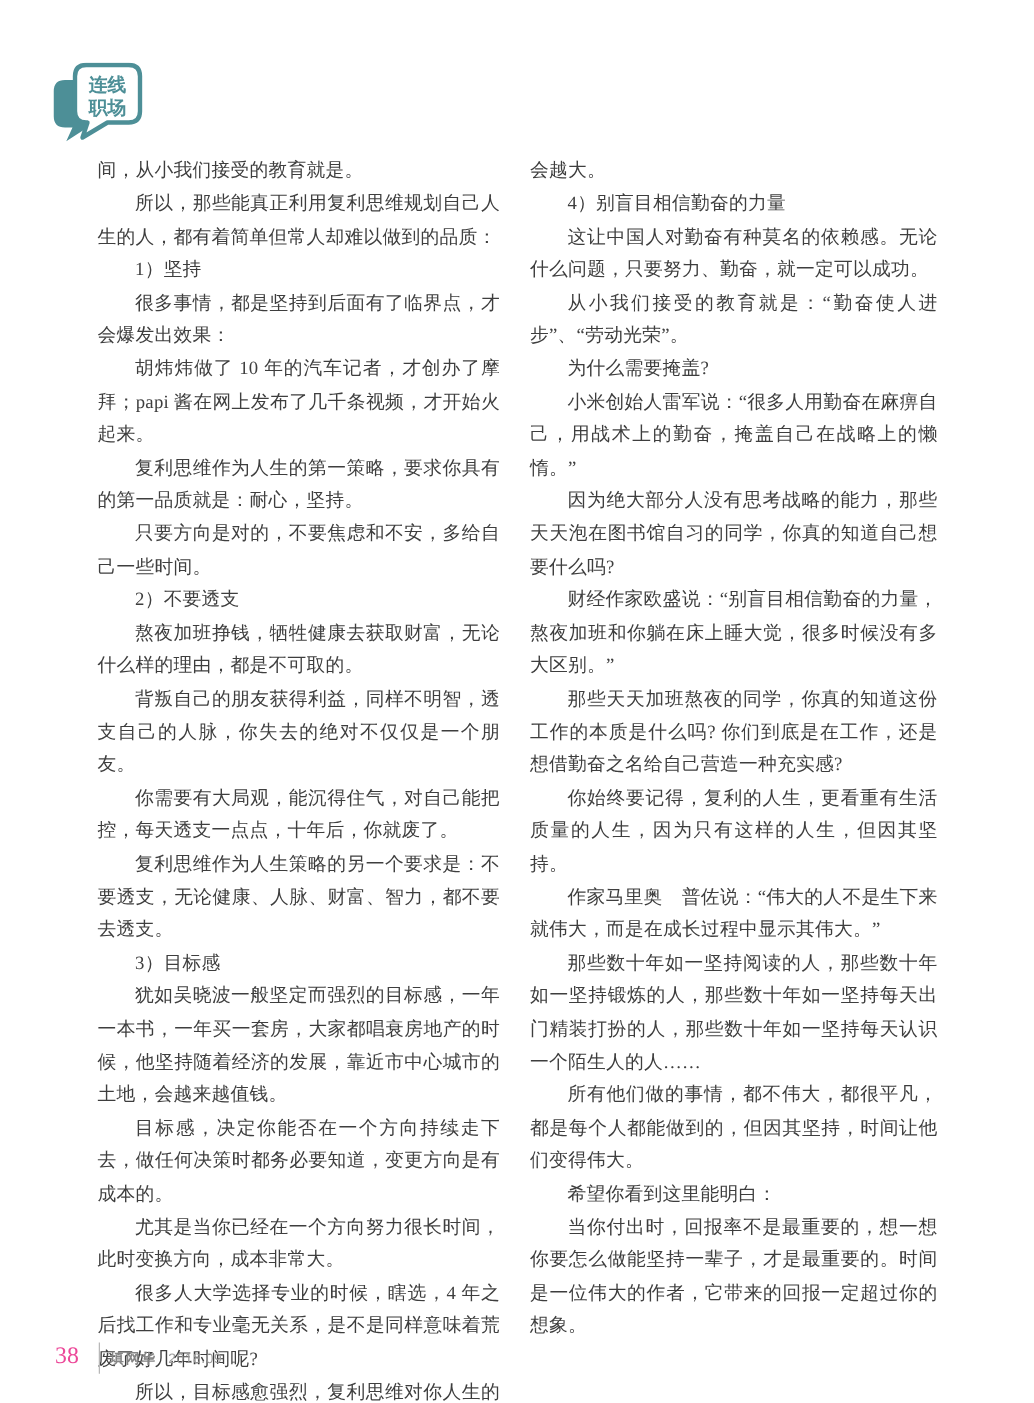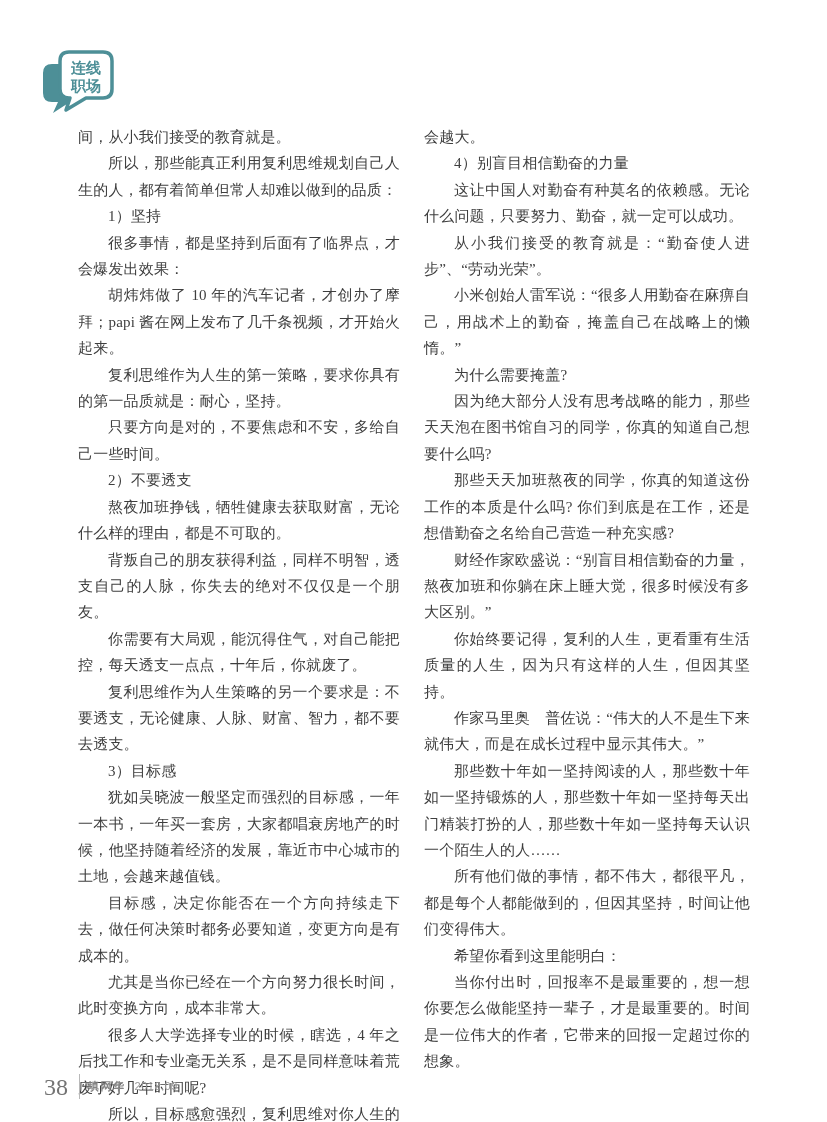--- a/index.html
+++ b/index.html
@@ -30,21 +30,21 @@
     line-height:26.4px;
     color:#3e3e3e;
     text-align:justify;
     text-indent:2em;
     letter-spacing:0.2px;
   }
   .para.noindent{text-indent:0;}
   
   .footer-pagenum{
     position:absolute;left:44px;top:1062px;
-    font-size:24px;color:#737373;
+    font-size:19px;color:#ec4899;
     font-family:"Liberation Serif","DejaVu Serif",serif;
   }
   .footer-divider{
     position:absolute;left:79px;top:1062px;
     width:1px;height:25px;background:#b8b8b8;
   }
   .footer-brandline{
     position:absolute;left:88px;top:1067px;
     font-family:"Liberation Sans","DejaVu Sans",sans-serif;
     font-size:11px;
@@ -91,25 +91,25 @@
       <p class="para">尤其是当你已经在一个方向努力很长时间，此时变换方向，成本非常大。</p>
       <p class="para">很多人大学选择专业的时候，瞎选，4 年之后找工作和专业毫无关系，是不是同样意味着荒废了好几年时间呢?</p>
       <p class="para">所以，目标感愈强烈，复利思维对你人生的影响</p>
     </div>
 
   <div class="col col-right">
       <p class="para noindent">会越大。</p>
       <p class="para">4）别盲目相信勤奋的力量</p>
       <p class="para">这让中国人对勤奋有种莫名的依赖感。无论什么问题，只要努力、勤奋，就一定可以成功。</p>
       <p class="para">从小我们接受的教育就是：“勤奋使人进步”、“劳动光荣”。</p>
+      <p class="para">为什么需要掩盖?</p>
       <p class="para">小米创始人雷军说：“很多人用勤奋在麻痹自己，用战术上的勤奋，掩盖自己在战略上的懒惰。”</p>
-      <p class="para">为什么需要掩盖?</p>
       <p class="para">因为绝大部分人没有思考战略的能力，那些天天泡在图书馆自习的同学，你真的知道自己想要什么吗?</p>
+      <p class="para">财经作家欧盛说：“别盲目相信勤奋的力量，熬夜加班和你躺在床上睡大觉，很多时候没有多大区别。”</p>
       <p class="para">那些天天加班熬夜的同学，你真的知道这份工作的本质是什么吗? 你们到底是在工作，还是想借勤奋之名给自己营造一种充实感?</p>
-      <p class="para">财经作家欧盛说：“别盲目相信勤奋的力量，熬夜加班和你躺在床上睡大觉，很多时候没有多大区别。”</p>
       <p class="para">你始终要记得，复利的人生，更看重有生活质量的人生，因为只有这样的人生，但因其坚持。</p>
       <p class="para">作家马里奥　普佐说：“伟大的人不是生下来就伟大，而是在成长过程中显示其伟大。”</p>
       <p class="para">那些数十年如一坚持阅读的人，那些数十年如一坚持锻炼的人，那些数十年如一坚持每天出门精装打扮的人，那些数十年如一坚持每天认识一个陌生人的人……</p>
       <p class="para">所有他们做的事情，都不伟大，都很平凡，都是每个人都能做到的，但因其坚持，时间让他们变得伟大。</p>
       <p class="para">希望你看到这里能明白：</p>
       <p class="para">当你付出时，回报率不是最重要的，想一想你要怎么做能坚持一辈子，才是最重要的。时间是一位伟大的作者，它带来的回报一定超过你的想象。</p>
     </div>
 
   <div class="footer-pagenum">38</div>
   <div class="footer-divider"></div>

